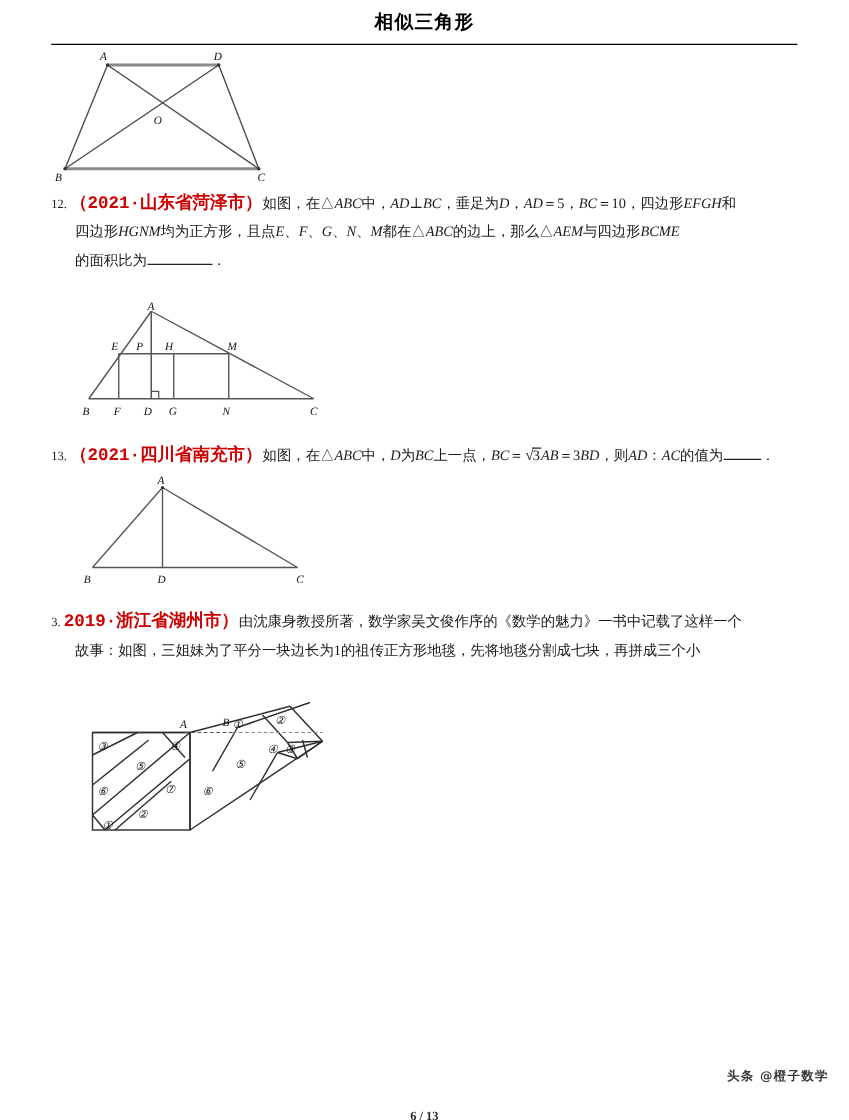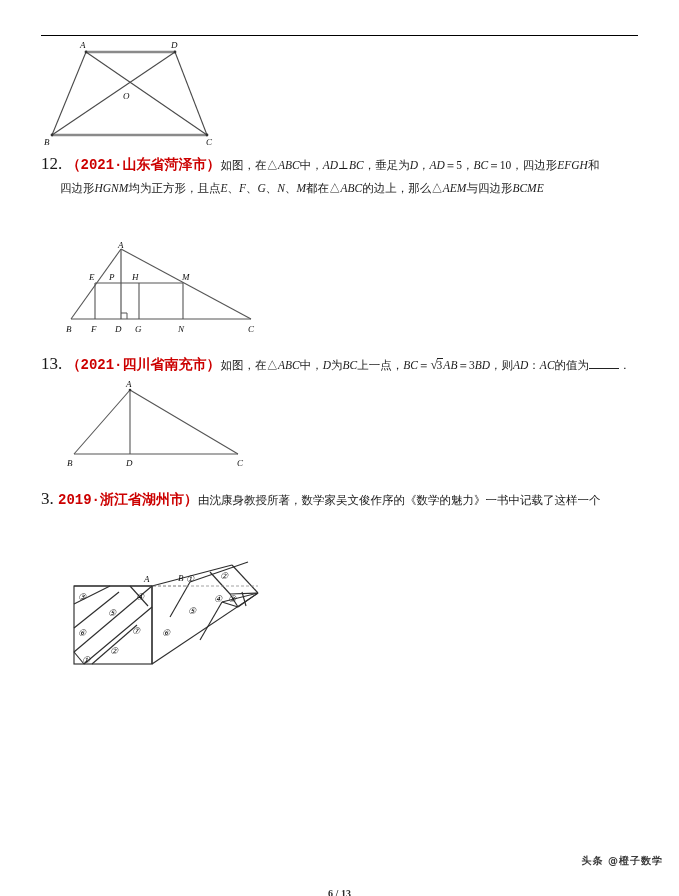--- a/index.html
+++ b/index.html
@@ -51,21 +51,21 @@
     width: 600px;
     font-size: 11.5px;
     line-height: 23px;
     color: #1a1a1a;
   }
   .qline {
     white-space: nowrap;
   }
   .qnum {
     font-family: "Liberation Serif", serif;
-    font-size: 17px;
+    font-size: 10px;
   }
   .src {
     color: #cc0000;
     font-weight: 700;
     font-family: Liberation Mono, monospace;
     font-size: 14px;
   }
   .cn {
     font-family: Liberation Sans, sans-serif;
     font-size: 11.5px;
@@ -140,20 +140,21 @@
     font-weight: 700;
     color: #2b2b2b;
     font-family: "Liberation Serif", serif;
   }
 </style>
 </head>
 <body>
 
 <div class="page">
 
+  <div class="doc-title">相似三角形</div>
   <div class="header-rule"></div>
 
   <div class="figure" style="left:44px; top:38px;">
     <svg width="200" height="110" viewBox="0 0 200 110">
 
       <line x1="42" y1="14" x2="131" y2="14" stroke="#8a8a8a" stroke-width="2.4"></line>
 
       <line x1="8" y1="97" x2="163" y2="97" stroke="#8a8a8a" stroke-width="2.4"></line>
 
       <line x1="42" y1="14" x2="8" y2="97" stroke="#4a4a4a" stroke-width="1.1"></line>
@@ -170,20 +171,21 @@
       <text x="127" y="10">D</text>
       <text x="0" y="107">B</text>
       <text x="162" y="107">C</text>
       <text x="79" y="61">O</text>
     </svg>
   </div>
 
   <div class="qblock" id="q12" style="top:152px;">
       <div class="qline"><span class="qnum">12. </span><span class="src">（2021·山东省菏泽市）</span><span class="cn">如图，在△</span><span class="mi">ABC</span><span class="cn">中，</span><span class="mi">AD</span><span class="mn">⊥</span><span class="mi">BC</span><span class="cn">，垂足为</span><span class="mi">D</span><span class="cn">，</span><span class="mi">AD</span><span class="mn">＝5</span><span class="cn">，</span><span class="mi">BC</span><span class="mn">＝10</span><span class="cn">，四边形</span><span class="mi">EFGH</span><span class="cn">和</span></div>
       <div class="qline"><span class="indent"></span><span class="cn">四边形</span><span class="mi">HGNM</span><span class="cn">均为正方形，且点</span><span class="mi">E</span><span class="cn">、</span><span class="mi">F</span><span class="cn">、</span><span class="mi">G</span><span class="cn">、</span><span class="mi">N</span><span class="cn">、</span><span class="mi">M</span><span class="cn">都在△</span><span class="mi">ABC</span><span class="cn">的边上，那么△</span><span class="mi">AEM</span><span class="cn">与四边形</span><span class="mi">BCME</span></div>
+      <div class="qline"><span class="indent"></span><span class="cn">的面积比为</span><span class="blank w1"></span><span class="cn">．</span></div>
     </div>
 
   <div class="figure" style="left:66px; top:243px;">
     <svg width="200" height="92" viewBox="0 0 200 92">
 
       <line x1="5" y1="76" x2="185" y2="76" stroke="#555" stroke-width="1.1"></line>
 
       <line x1="55" y1="6" x2="5" y2="76" stroke="#555" stroke-width="1.1"></line>
       <line x1="55" y1="6" x2="185" y2="76" stroke="#555" stroke-width="1.1"></line>
 
@@ -225,20 +227,21 @@
       <circle cx="64" cy="12" r="1.3" fill="#333"></circle>
       <text x="60" y="9">A</text>
       <text x="1" y="88">B</text>
       <text x="171" y="88">C</text>
       <text x="60" y="88">D</text>
     </svg>
   </div>
 
   <div class="qblock" id="q14" style="top:487px;">
       <div class="qline"><span class="qnum">3. </span><span class="src">2019·浙江省湖州市）</span><span class="cn">由沈康身教授所著，数学家吴文俊作序的《数学的魅力》一书中记载了这样一个</span></div>
+      <div class="qline"><span class="indent"></span><span class="cn">故事：如图，三姐妹为了平分一块边长为</span><span class="mn">1</span><span class="cn">的祖传正方形地毯，先将地毯分割成七块，再拼成三个小</span></div>
     </div>
 
   <div class="figure" style="left:62px; top:562px;">
     <svg width="300" height="120" viewBox="0 0 300 120">
       <g fill="none" stroke="#2e2e2e" stroke-width="1.15">
 
         <rect x="12" y="24" width="78" height="78"></rect>
 
         <line x1="12" y1="90" x2="90" y2="24"></line>
         <line x1="22" y1="102" x2="90" y2="45"></line>

